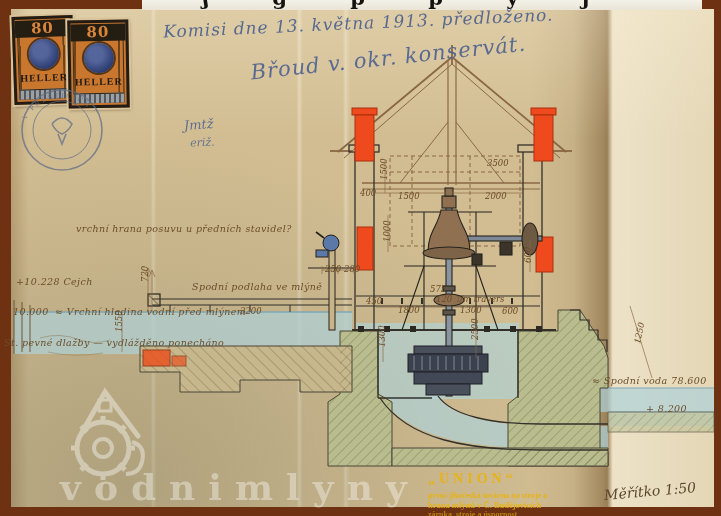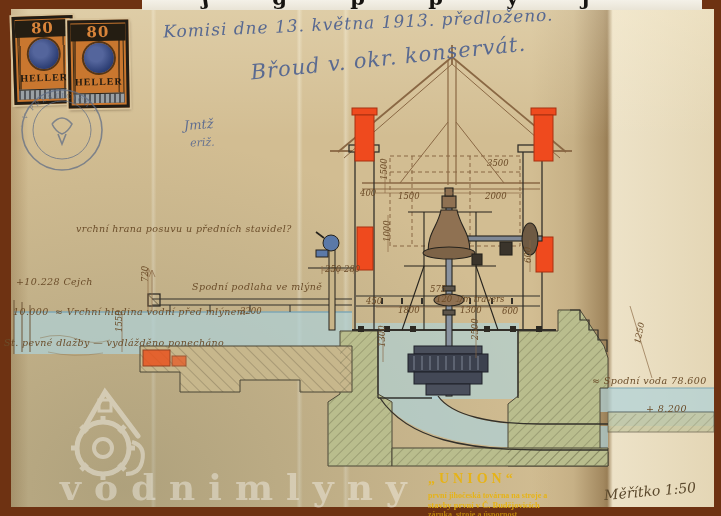--- a/index.html
+++ b/index.html
@@ -282,21 +282,21 @@
   </svg>
 
   <div class="ink" id="hw-commission">Komisi dne 13. května 1913. předloženo.</div>
   <div class="ink" id="hw-signature">Břoud v. okr. konservát.</div>
   <div class="ink" id="hw-initials1">Jmtž</div>
   <div class="ink" id="hw-initials2">eriž.</div>
 
   <div id="union">
     <div class="u1">„UNION“</div>
     <div class="u2">první jihočeská továrna na stroje a</div>
-    <div class="u3">stavby první v Č. Budějovicích</div>
+    <div class="u3">hrana mlýnů v Č. Budějovicích</div>
     <div class="u4">záruka, stroje a úspornost</div>
   </div>
 
   <div class="ink" id="scale-note" style="color:#5a482c;">Měřítko 1:50</div>
 
   <svg id="wm" viewBox="0 0 520 144">
     <g stroke="#ffffff" fill="none" opacity=".8">
       <path d="M62,60 L85,20 L118,64" stroke-width="5" stroke-linecap="round"></path>
       <rect x="79" y="28" width="12" height="11" stroke-width="3"></rect>
       <circle cx="83" cy="76" r="26" stroke-width="5"></circle>

